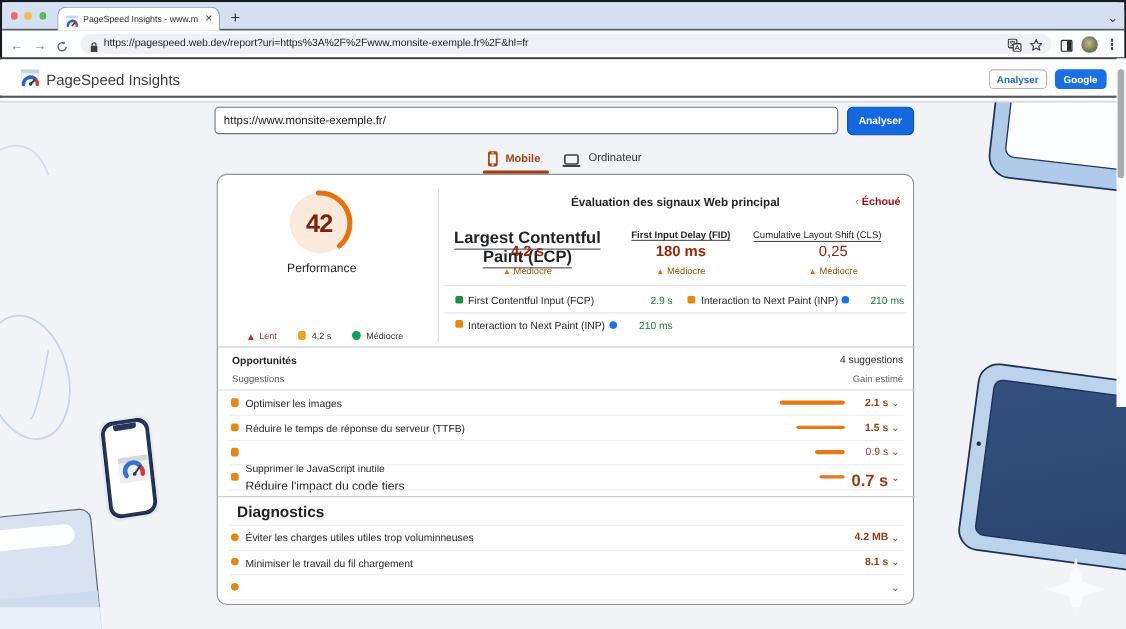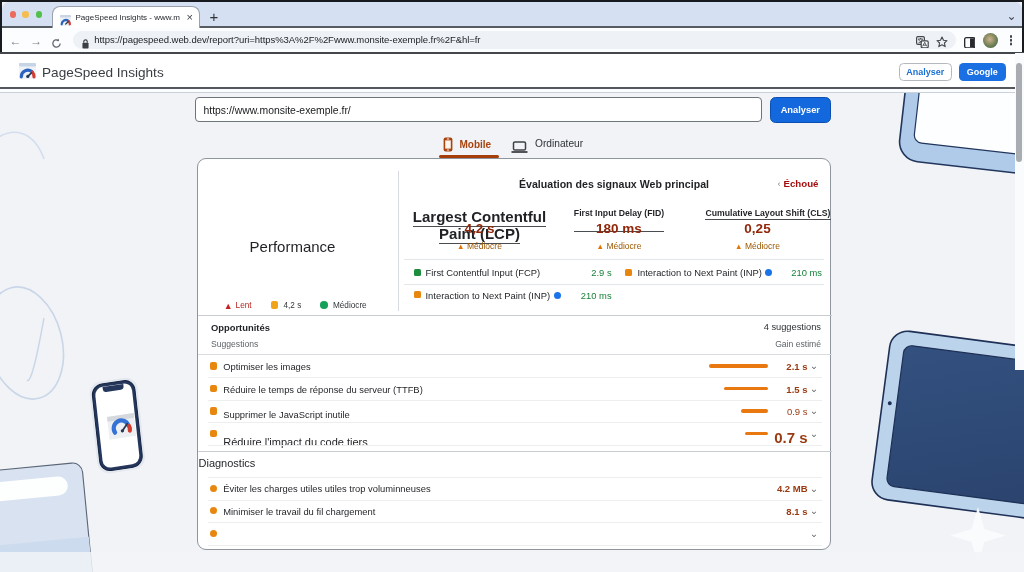--- a/index.html
+++ b/index.html
@@ -163,41 +163,48 @@
 <svg width="17" height="12" viewBox="0 0 17 12">
       <rect x="2.5" y="0.9" width="12" height="8.2" rx="1.4" fill="none" stroke="#3E4247" stroke-width="1.5"></rect>
       <path d="M0.5 11 h16" stroke="#3E4247" stroke-width="1.8"></path>
     </svg>
 </div>
 <div class="abs" style="left:535px;top:138.4px;font-size:10.2px;color:#2F3338">Ordinateur</div>
 <div class="abs" style="left:438.5px;top:155.2px;width:60px;height:2.7px;background:#A63E0C;border-radius:1.5px"></div>
 
 <div class="abs" id="card" style="left:196.5px;top:157.8px;width:634.5px;height:392px;background:#fff;border:1.3px solid #8E959D;border-radius:9px">
 
-  <div class="abs" style="left:0;top:79.4px;width:190px;text-align:center;font-size:15px;color:#1F2125">Performance</div>
+  <div class="abs" style="left:61.5px;top:12.4px;width:64px;height:64px">
+    <svg width="64" height="64" viewBox="0 0 64 64">
+      <circle cx="31.8" cy="31.8" r="27.4" fill="#FBEADC"></circle>
+      <path d="M30.4 4.5 A27.4 27.4 0 0 1 49.6 52.6" fill="none" stroke="#E8710A" stroke-width="4.6" stroke-linecap="round"></path>
+      <text x="31.2" y="40.2" text-anchor="middle" font-size="23" font-weight="bold" fill="#7E2009" font-family="Liberation Sans" letter-spacing="-0.8">42</text>
+    </svg>
+  </div>
+  <div class="abs" style="left:0;top:79.4px;width:190px;text-align:center;font-size:11px;color:#1F2125">Performance</div>
 
   <div class="abs" style="left:26.2px;top:143px;font-size:9px;color:#C5221F;line-height:9px">▲</div>
   <div class="abs" style="left:38.1px;top:142px;font-size:8.2px;color:#B3261E">Lent</div>
   <div class="abs" style="left:73.2px;top:142.6px;width:7.5px;height:7.5px;background:#F0A41C;border-radius:2px"></div>
   <div class="abs" style="left:86px;top:142px;font-size:8.2px;color:#33373B">4,2 s</div>
   <div class="abs" style="left:122.7px;top:142.6px;width:7.5px;height:7.5px;background:#17A05A;border-radius:50%"></div>
   <div class="abs" style="left:135.5px;top:142px;font-size:8.2px;color:#33373B">Médiocre</div>
 
   <div class="abs" style="left:200px;top:12px;width:1.2px;height:140px;background:#D7DBE0"></div>
 
   <div class="abs" style="left:206.5px;top:19px;width:420px;text-align:center;font-size:10.6px;font-weight:bold;color:#1F2125">Évaluation des signaux Web principal</div>
   <div class="abs" style="left:520px;top:19.5px;width:101px;text-align:right;font-size:9.7px;font-weight:bold;color:#A50E0E"><span style="color:#8C9196;font-weight:400">‹ </span>Échoué</div>
 
   <div class="abs" style="left:207px;top:49.5px;width:150px;text-align:center;font-size:15px;font-weight:bold;color:#1F2125"><span style="border-bottom:1px solid #4A4E53;padding-bottom:0.5px">Largest Contentful Paint (LCP)</span></div>
-  <div class="abs" style="left:349px;top:49.5px;width:145px;text-align:center;font-size:8.7px;font-weight:bold;color:#1F2125"><span style="border-bottom:1px solid #4A4E53;padding-bottom:13px">First Input Delay (FID)</span></div>
-  <div class="abs" style="left:487px;top:49.5px;width:146px;text-align:right;font-size:8.7px;font-weight:bold;color:#1F2125"><span style="border-bottom:1px solid #4A4E53;padding-bottom:0.5px">Cumulative Layout Shift (CLS)</span></div>
+  <div class="abs" style="left:349px;top:49.5px;width:145px;text-align:center;font-size:8.7px;font-weight:bold;color:#1F2125"><span style="border-bottom:1px solid #4A4E53;padding-bottom:0">First Input Delay (FID)</span></div>
+  <div class="abs" style="left:487px;top:49.5px;width:146px;text-align:left;font-size:8.7px;font-weight:normal;color:#1F2125"><span style="border-bottom:1px solid #4A4E53;padding-bottom:0.5px">Cumulative Layout Shift (CLS)</span></div>
 
   <div class="abs" style="left:207px;top:62px;width:150px;text-align:center;font-size:13.5px;font-weight:bold;color:#91270A">4,2 s</div>
   <div class="abs" style="left:349px;top:62px;width:145px;text-align:center;font-size:13.5px;font-weight:bold;color:#91270A">180 ms</div>
-  <div class="abs" style="left:487px;top:62px;width:146px;text-align:center;font-size:13.5px;font-weight:bold;color:#91270A">0,25</div>
+  <div class="abs" style="left:487px;top:62px;width:146px;text-align:center;font-size:13.5px;font-weight:normal;color:#91270A">0,25</div>
 
   <div class="abs" style="left:207px;top:81.8px;width:150px;text-align:center;font-size:8.5px;color:#9C5700"><span style="color:#E37400;font-size:7.5px">▲</span> Médiocre</div>
   <div class="abs" style="left:349px;top:81.8px;width:145px;text-align:center;font-size:8.5px;color:#9C5700"><span style="color:#E37400;font-size:7.5px">▲</span> Médiocre</div>
   <div class="abs" style="left:487px;top:81.8px;width:146px;text-align:center;font-size:8.5px;color:#9C5700"><span style="color:#E37400;font-size:7.5px">▲</span> Médiocre</div>
 
   <div class="abs" style="left:206.5px;top:100.6px;width:420px;height:1px;background:#E4E7EA"></div>
   <div class="abs" style="left:206.5px;top:125.6px;width:420px;height:1px;background:#E4E7EA"></div>
   <div class="abs" style="left:216.4px;top:109.9px;width:7px;height:7px;background:#1E8E3E;border-radius:1.5px"></div>
   <div class="abs" style="left:228px;top:108.4px;font-size:9.4px;color:#1F2125">First Contentful Input (FCP)</div>
   <div class="abs" style="left:364.1px;top:108.4px;width:50px;text-align:right;font-size:9.4px;color:#188038">2.9 s</div>
@@ -225,35 +232,35 @@
   <div class="abs" style="left:10px;top:218.6px;width:614px;height:1px;background:#ECEEF0"></div>
 
   <div class="abs" style="left:12px;top:226px;width:7.5px;height:7.5px;background:#E8870F;border-radius:2px"></div>
   <div class="abs" style="left:25.7px;top:224.8px;font-size:9.4px;color:#1F2125">Réduire le temps de réponse du serveur (TTFB)</div>
   <div class="abs" style="left:526.5px;top:227.9px;width:44px;height:3.8px;background:#E8780F;border-radius:2px"></div>
   <div class="abs" style="left:575px;top:224.8px;width:35px;text-align:right;font-size:9.5px;font-weight:600;color:#9A3A10">1.5 s</div>
   <div class="abs" style="left:612.5px;top:224.1px;font-size:9.5px;color:#5F6368">⌄</div>
   <div class="abs" style="left:10px;top:241.1px;width:614px;height:1px;background:#ECEEF0"></div>
 
   <div class="abs" style="left:12px;top:248.5px;width:7.5px;height:7.5px;background:#E8870F;border-radius:2px"></div>
-  <div class="abs" style="left:25.7px;top:250px;font-size:9.4px;color:#1F2125">Supprimer le JavaScript inutile</div>
+  <div class="abs" style="left:25.7px;top:261px;font-size:9.4px;color:#1F2125">Supprimer le JavaScript inutile</div>
   <div class="abs" style="left:543.5px;top:250.4px;width:27px;height:3.8px;background:#E8780F;border-radius:2px"></div>
   <div class="abs" style="left:575px;top:247.3px;width:35px;text-align:right;font-size:9.5px;font-weight:400;color:#9A3A10">0.9 s</div>
   <div class="abs" style="left:612.5px;top:246.6px;font-size:9.5px;color:#5F6368">⌄</div>
   <div class="abs" style="left:10px;top:263.6px;width:614px;height:1px;background:#ECEEF0"></div>
 
   <div class="abs" style="left:12px;top:271px;width:7.5px;height:7.5px;background:#E8870F;border-radius:2px"></div>
   <div class="abs" style="left:25.7px;top:277px;font-size:11px;color:#1F2125">Réduire l'impact du code tiers</div>
   <div class="abs" style="left:547.5px;top:272.9px;width:23px;height:3.8px;background:#E8780F;border-radius:2px"></div>
   <div class="abs" style="left:575px;top:269.8px;width:35px;text-align:right;font-size:15px;font-weight:600;color:#9A3A10">0.7 s</div>
   <div class="abs" style="left:612.5px;top:269.1px;font-size:9.5px;color:#5F6368">⌄</div>
   <div class="abs" style="left:10px;top:286.1px;width:614px;height:1px;background:#ECEEF0"></div>
 
   <div class="abs" style="left:0;top:292.3px;width:634px;height:1.2px;background:#C9CDD2"></div>
-  <div class="abs" style="left:1px;top:297.8px;font-size:11px;font-weight:normal;color:#1F2125">Diagnostics</div>
+  <div class="abs" style="left:18px;top:297.8px;font-size:14px;font-weight:bold;color:#1F2125">Diagnostics</div>
   <div class="abs" style="left:10px;top:318.7px;width:614px;height:1px;background:#ECEEF0"></div>
 
   <div class="abs" style="left:12.5px;top:326.2px;width:7px;height:7px;background:#E8870F;border-radius:50%"></div>
   <div class="abs" style="left:25.7px;top:324.7px;font-size:9.4px;color:#1F2125">Éviter les charges utiles utiles trop voluminneuses</div>
   <div class="abs" style="left:565px;top:324.7px;width:45px;text-align:right;font-size:9.5px;font-weight:600;color:#9A3A10">4.2 MB</div>
   <div class="abs" style="left:612.5px;top:324px;font-size:9.5px;color:#5F6368">⌄</div>
   <div class="abs" style="left:10px;top:341.2px;width:614px;height:1px;background:#ECEEF0"></div>
 
   <div class="abs" style="left:12.5px;top:348.7px;width:7px;height:7px;background:#E8870F;border-radius:50%"></div>
   <div class="abs" style="left:25.7px;top:347.2px;font-size:9.4px;color:#1F2125">Minimiser le travail du fil chargement</div>

